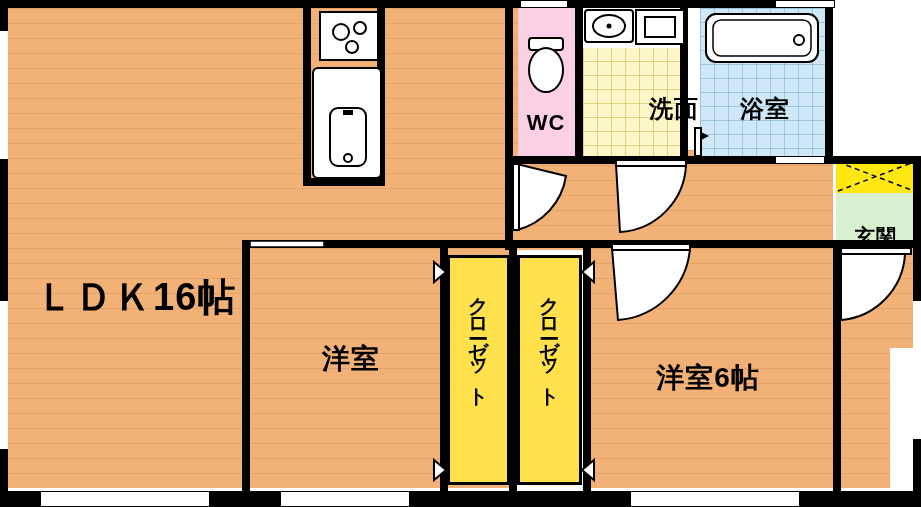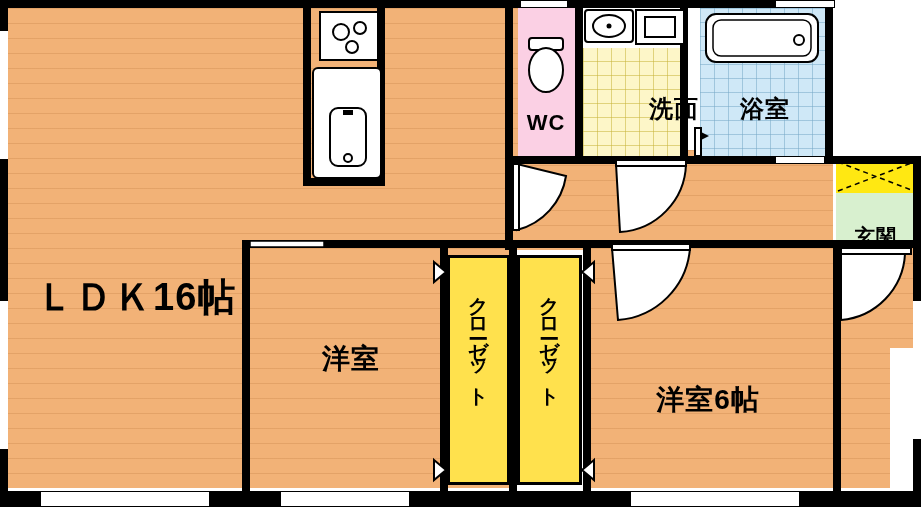--- a/index.html
+++ b/index.html
@@ -206,21 +206,21 @@
     <path d="M594 262 L582 272 L594 282 Z" fill="#ffffff" stroke="#000" stroke-width="2"></path>
     <path d="M594 460 L582 470 L594 480 Z" fill="#ffffff" stroke="#000" stroke-width="2"></path>
 
     <rect x="250" y="241" width="74" height="6" fill="#ffffff" stroke="#000" stroke-width="1.5"></rect>
   </svg>
 
   <div class="label" style="left:36px;top:260px;font-size:38px;margin-top:16px;">ＬＤＫ16帖</div>
 
   <div class="label" style="left:303px;top:345px;width:96px;font-size:28px;font-family:Liberation Mono, monospace;">洋室</div>
 
-  <div class="label" style="left:636px;top:362px;width:144px;font-size:28px;margin-top:22px;">洋室6帖</div>
+  <div class="label" style="left:636px;top:362px;width:144px;font-size:28px;">洋室6帖</div>
 
   <div class="label" style="left:518px;top:110px;width:56px;font-size:22px;">WC</div>
 
   <div class="label" style="left:584px;top:95px;width:108px;font-size:24px;padding-left:36px;">洗面</div>
 
   <div class="label" style="left:709px;top:95px;width:112px;font-size:24px;">浴室</div>
 
   <div class="label" style="left:836px;top:205px;width:80px;font-size:20px;margin-top:20px;">玄関</div>
 
 </div>

